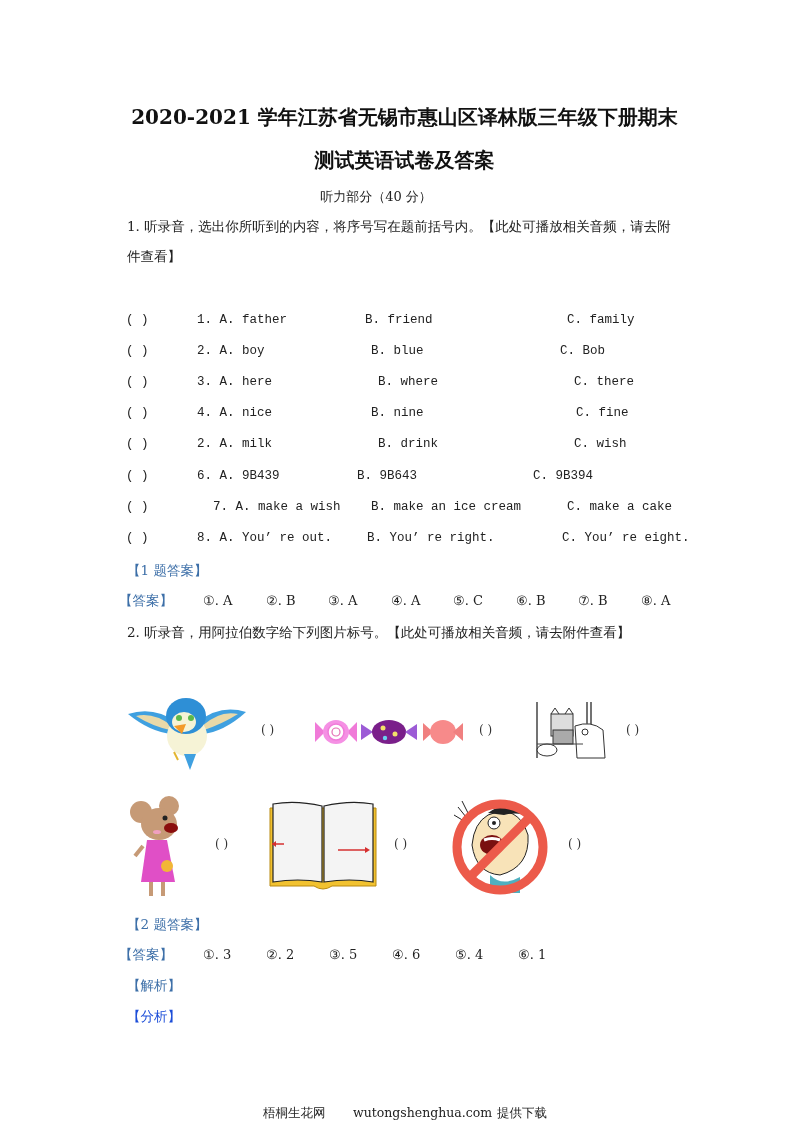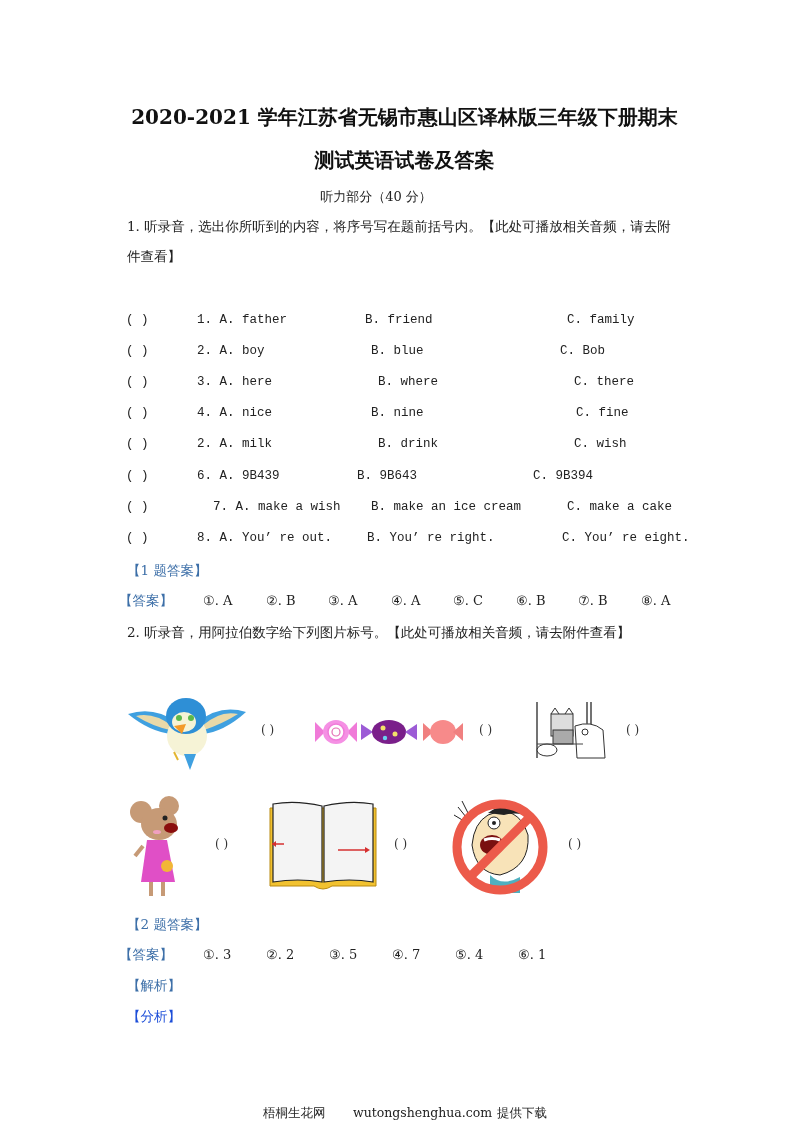--- a/index.html
+++ b/index.html
@@ -189,21 +189,21 @@
   <line x1="22" y1="82" x2="82" y2="22" stroke="#ec5a4a" stroke-width="9"></line>
 </svg>
 <span class="abs paren" style="left:560px; top:837px;">(          )</span>
 
 <div class="abs label blue" style="left:119px; top:916px;">【2 题答案】</div>
 <div class="ans">
   <span class="blue label" style="left:119px; top:946px;">【答案】</span>
   <span style="left:203px; top:947px;">①. 3</span>
   <span style="left:266px; top:947px;">②. 2</span>
   <span style="left:329px; top:947px;">③. 5</span>
-  <span style="left:392px; top:947px;">④. 7</span>
+  <span style="left:392px; top:947px;">④. 6</span>
   <span style="left:455px; top:947px;">⑤. 4</span>
   <span style="left:518px; top:947px;">⑥. 1</span>
 </div>
 <div class="abs label blue" style="left:119px; top:977px;">【解析】</div>
 <div class="abs label" style="left:119px; top:1008px; color:#1d4ed8;">【分析】</div>
 
 <div class="abs footer" style="left:255px; top:1105px;">梧桐生花网</div>
 <div class="abs footer" style="left:345px; top:1105px;">wutongshenghua.com</div>
 <div class="abs footer" style="left:489px; top:1105px;">提供下载</div>
 

